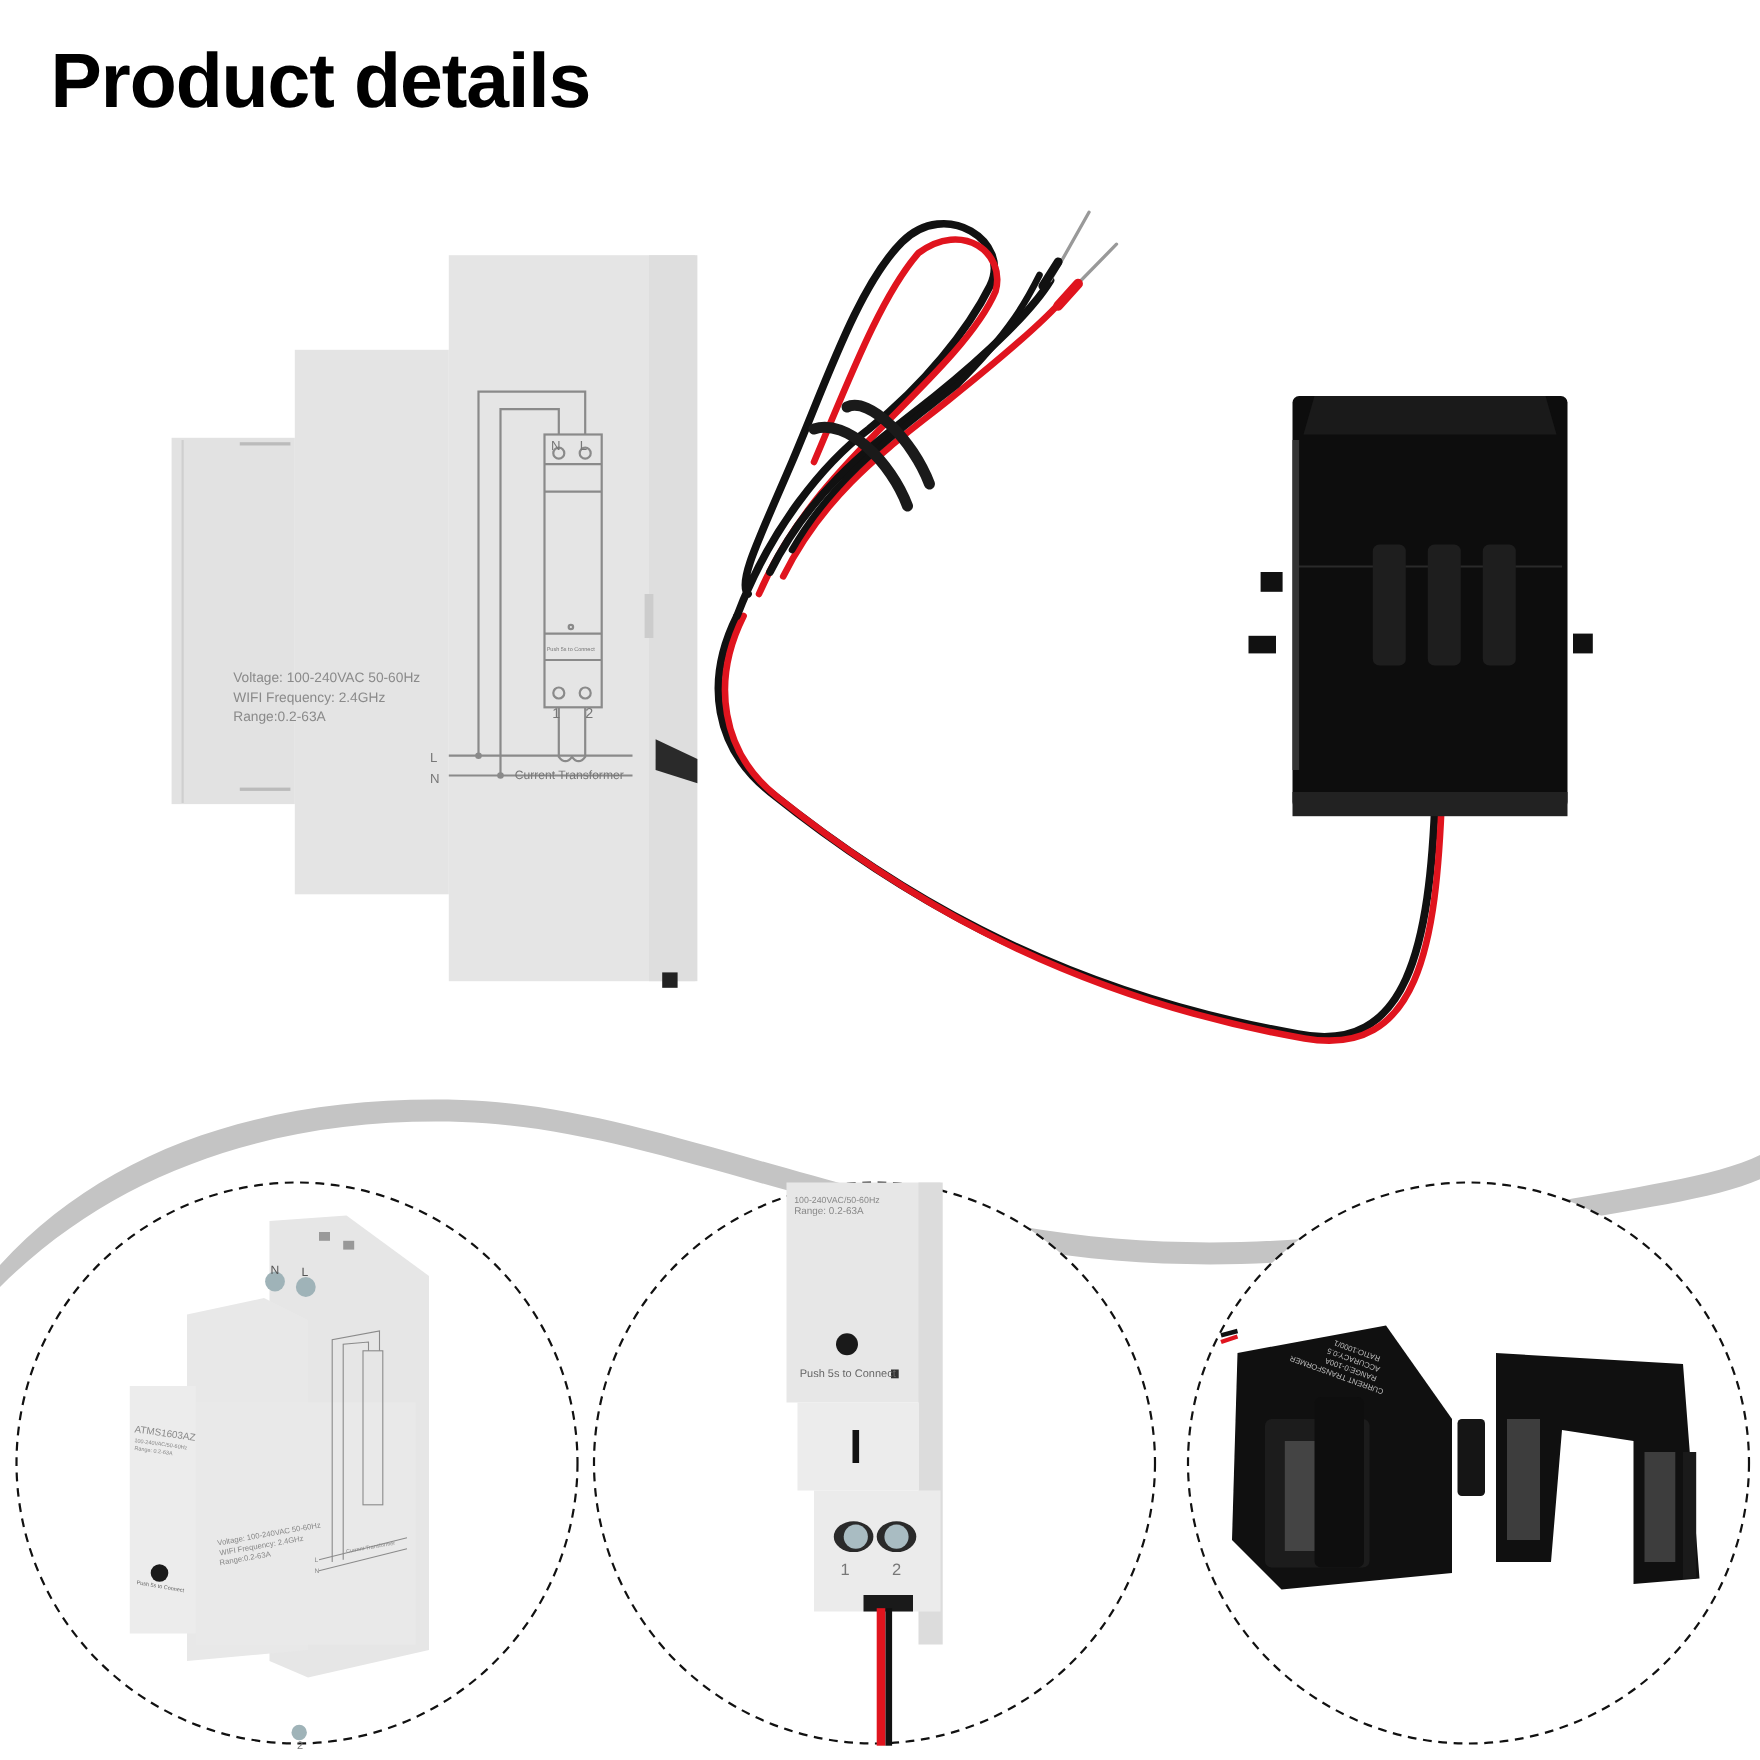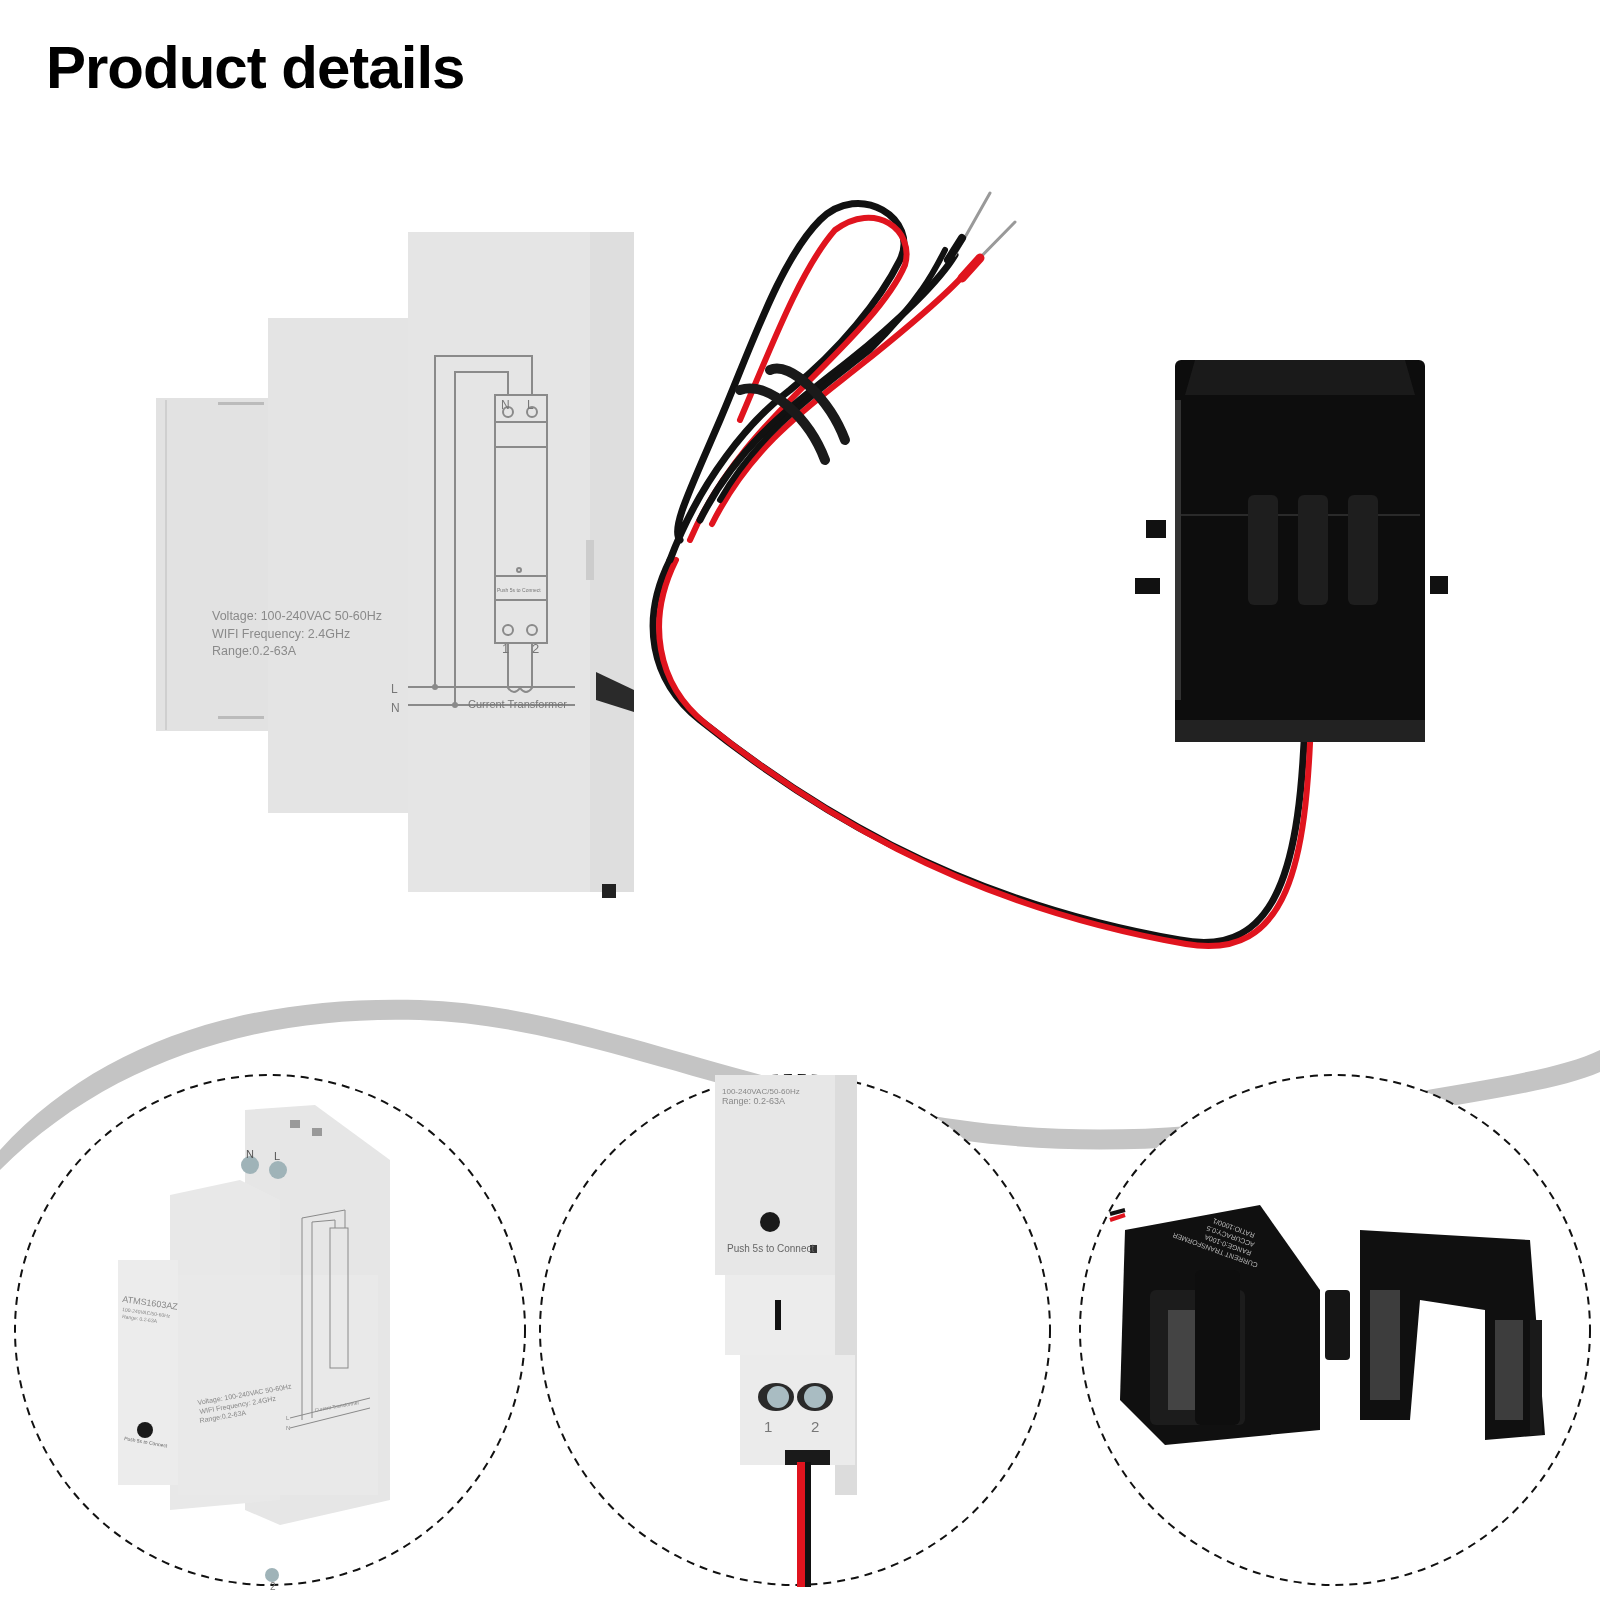--- a/index.html
+++ b/index.html
@@ -1,19 +1,19 @@
 <!DOCTYPE html>
 <html><head>
   <meta charset="utf-8">
   <style>
     html, body { margin: 0; padding: 0; background: #ffffff; }
     body { width: 1600px; height: 1600px; position: relative; overflow: hidden; font-family: "Liberation Sans", sans-serif; }
     .abs { position: absolute; }
     .title {
-      left: 46px; top: 38px; font-size: 60px; font-weight: bold; color: #000;
+      left: 46px; top: 38px; font-size: 70px; font-weight: bold; color: #000;
       letter-spacing: -1px; line-height: 1;
     }
     svg { position: absolute; left: 0; top: 0; }
     .svgtext { font-family: "Liberation Sans", sans-serif; }
   </style>
 </head>
 <body>
 
 <div class="abs title">Product details</div>
 

